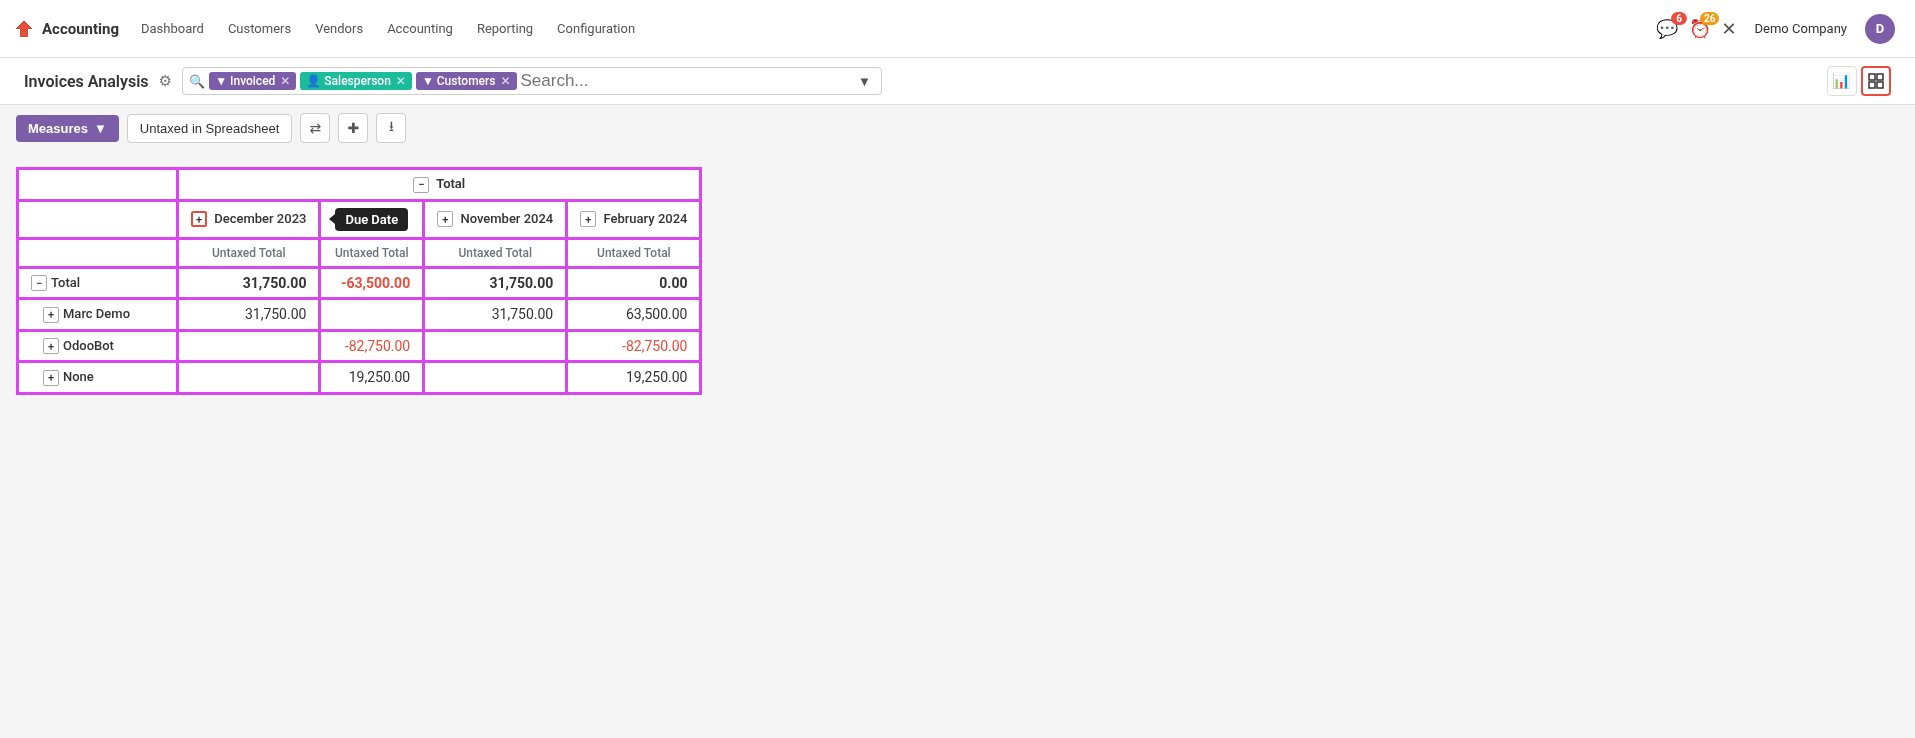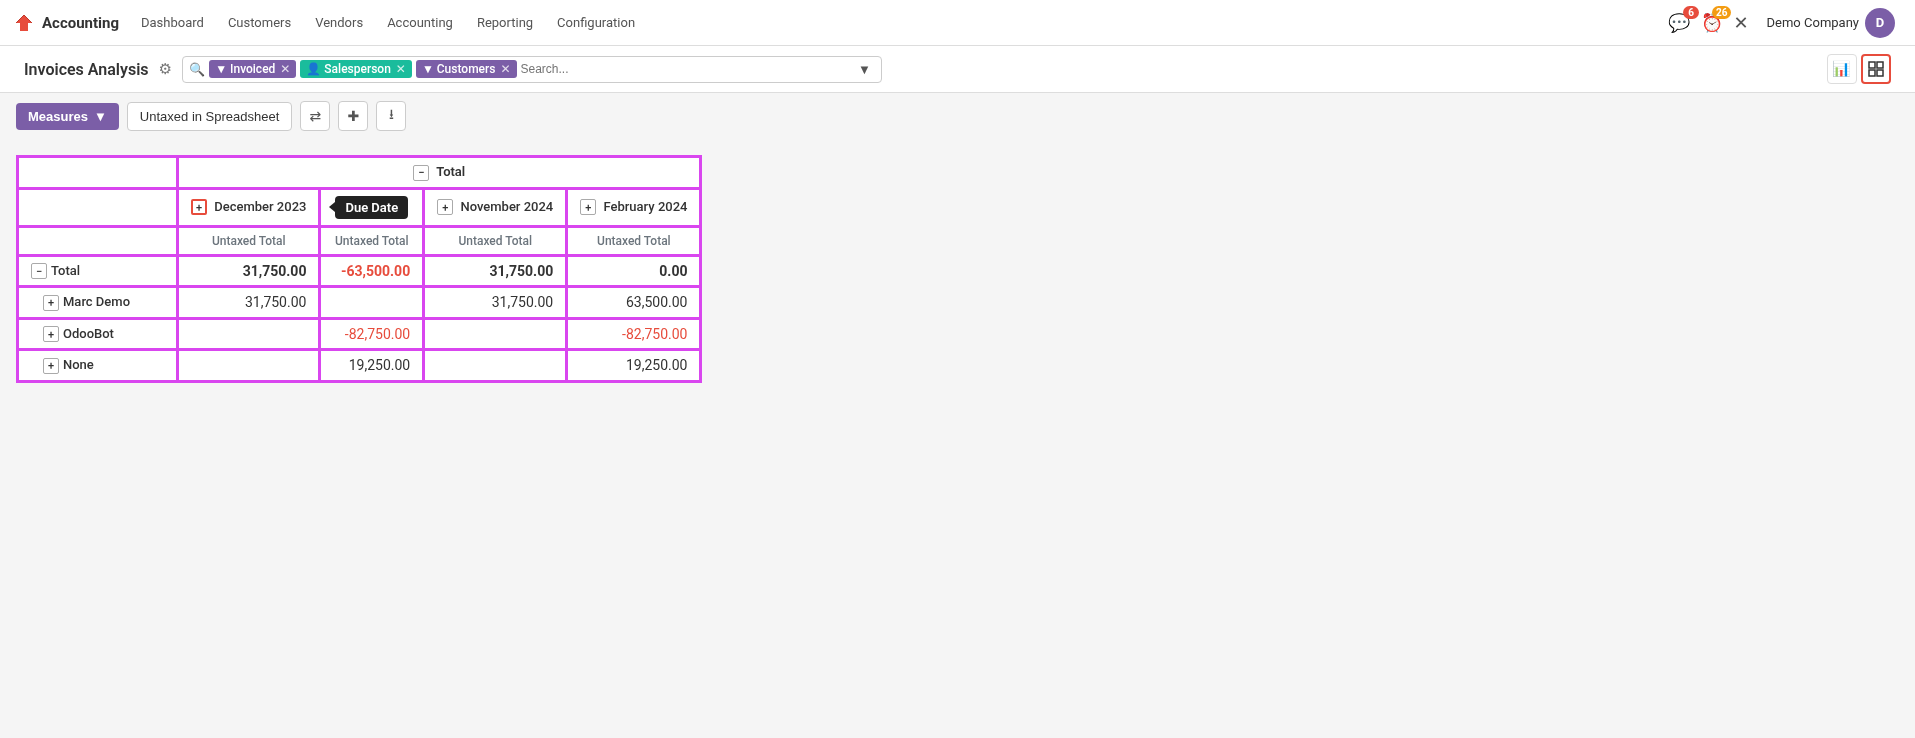--- a/index.html
+++ b/index.html
@@ -5,21 +5,21 @@
     * { box-sizing: border-box; margin: 0; padding: 0; }
     body { font-family: -apple-system, BlinkMacSystemFont, 'Segoe UI', Roboto, sans-serif; background: #f5f5f5; font-size: 13px; color: #333; }
 
     
     .navbar {
       background: #fff;
       border-bottom: 1px solid #ddd;
       display: flex;
       align-items: center;
       padding: 0 12px;
-      height: 46px;
+      height: 58px;
       gap: 4px;
     }
     .nav-logo {
       display: flex;
       align-items: center;
       gap: 6px;
       margin-right: 8px;
     }
     .nav-logo-icon {
       width: 24px;
@@ -65,21 +65,21 @@
       min-width: 16px;
       text-align: center;
     }
     .nav-badge-orange {
       background: #f39c12;
       text-align: center;
     }
     .nav-company {
       display: flex;
       align-items: center;
-      gap: 6px;
+      gap: 18px;
       cursor: pointer;
       font-size: 13px;
       color: #333;
       padding: 4px 8px;
       text-align: right;
     }
     .avatar {
       width: 30px;
       height: 30px;
       border-radius: 50%;
@@ -135,21 +135,21 @@
     .filter-tag-purple { background: #7B5EA7; color: #fff; }
     .filter-tag-green { background: #1abc9c; color: #fff; }
     .filter-tag-close {
       cursor: pointer;
       margin-left: 2px;
       opacity: 0.8;
     }
     .search-input {
       border: none;
       outline: none;
-      font-size: 12px;
+      font-size: 17px;
       flex: 1;
       min-width: 80px;
     }
     .search-dropdown-btn {
       background: none;
       border: none;
       cursor: pointer;
       color: #555;
       font-size: 13px;
       padding: 2px 4px;

